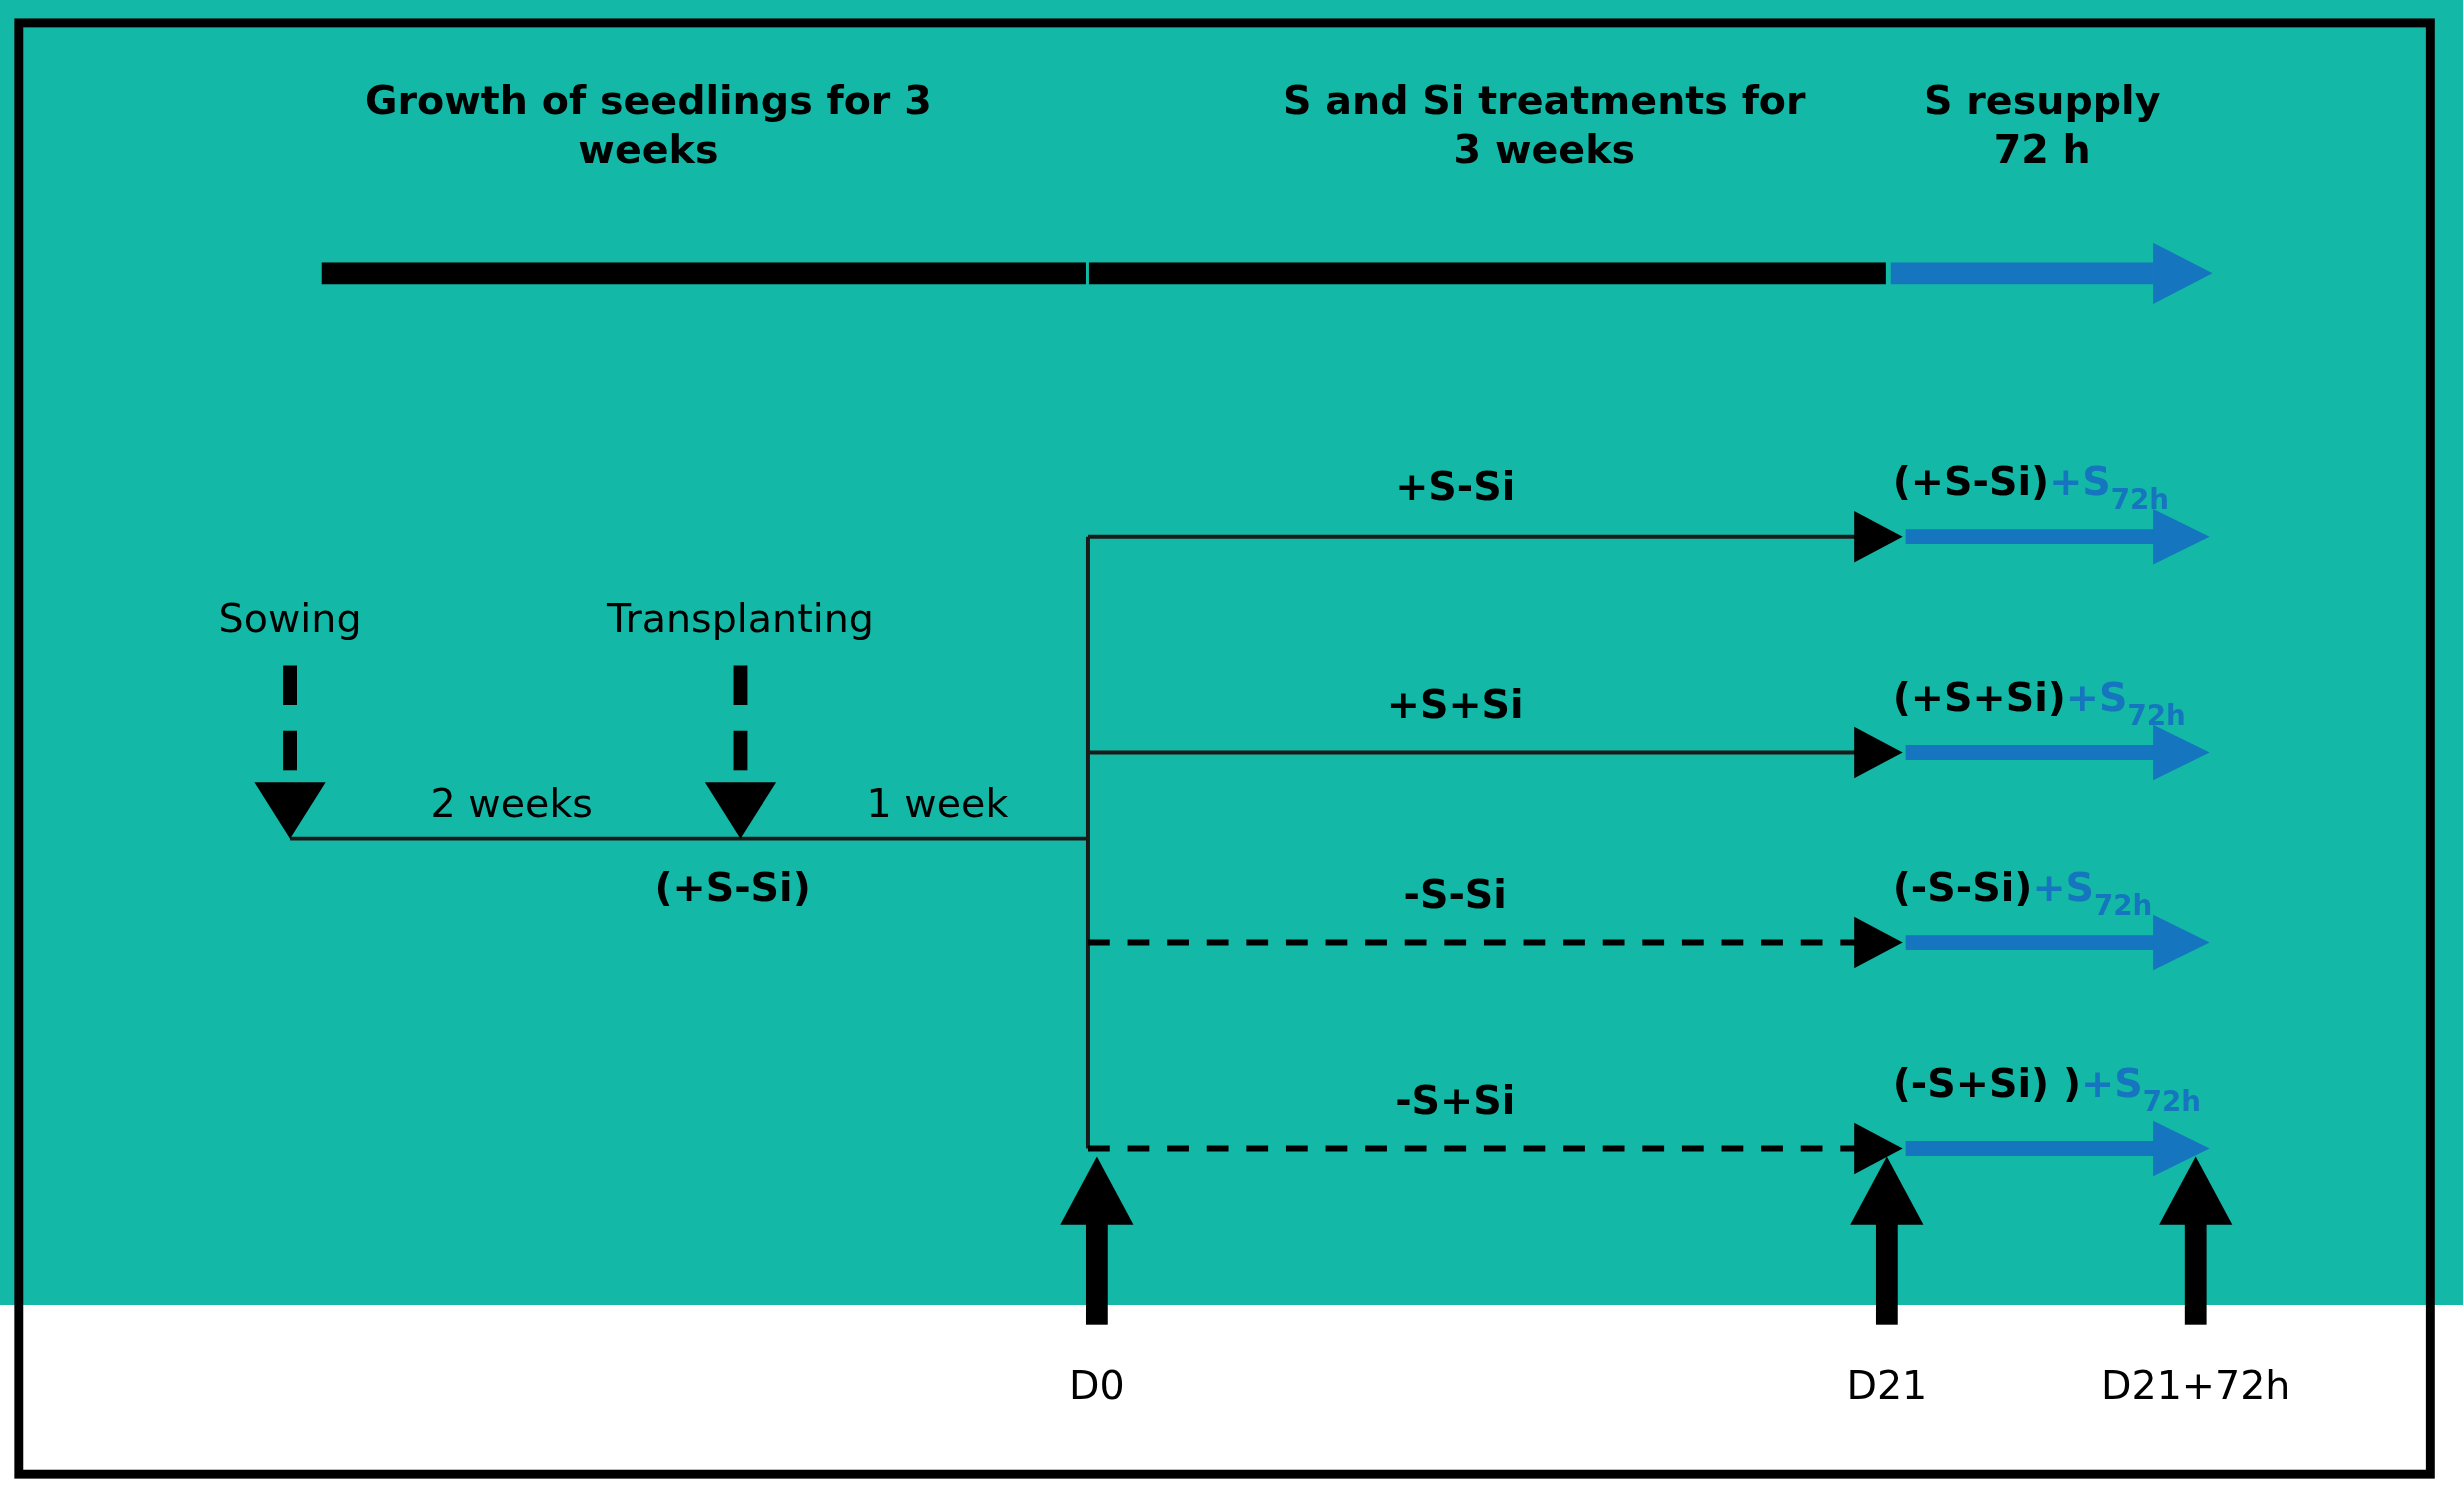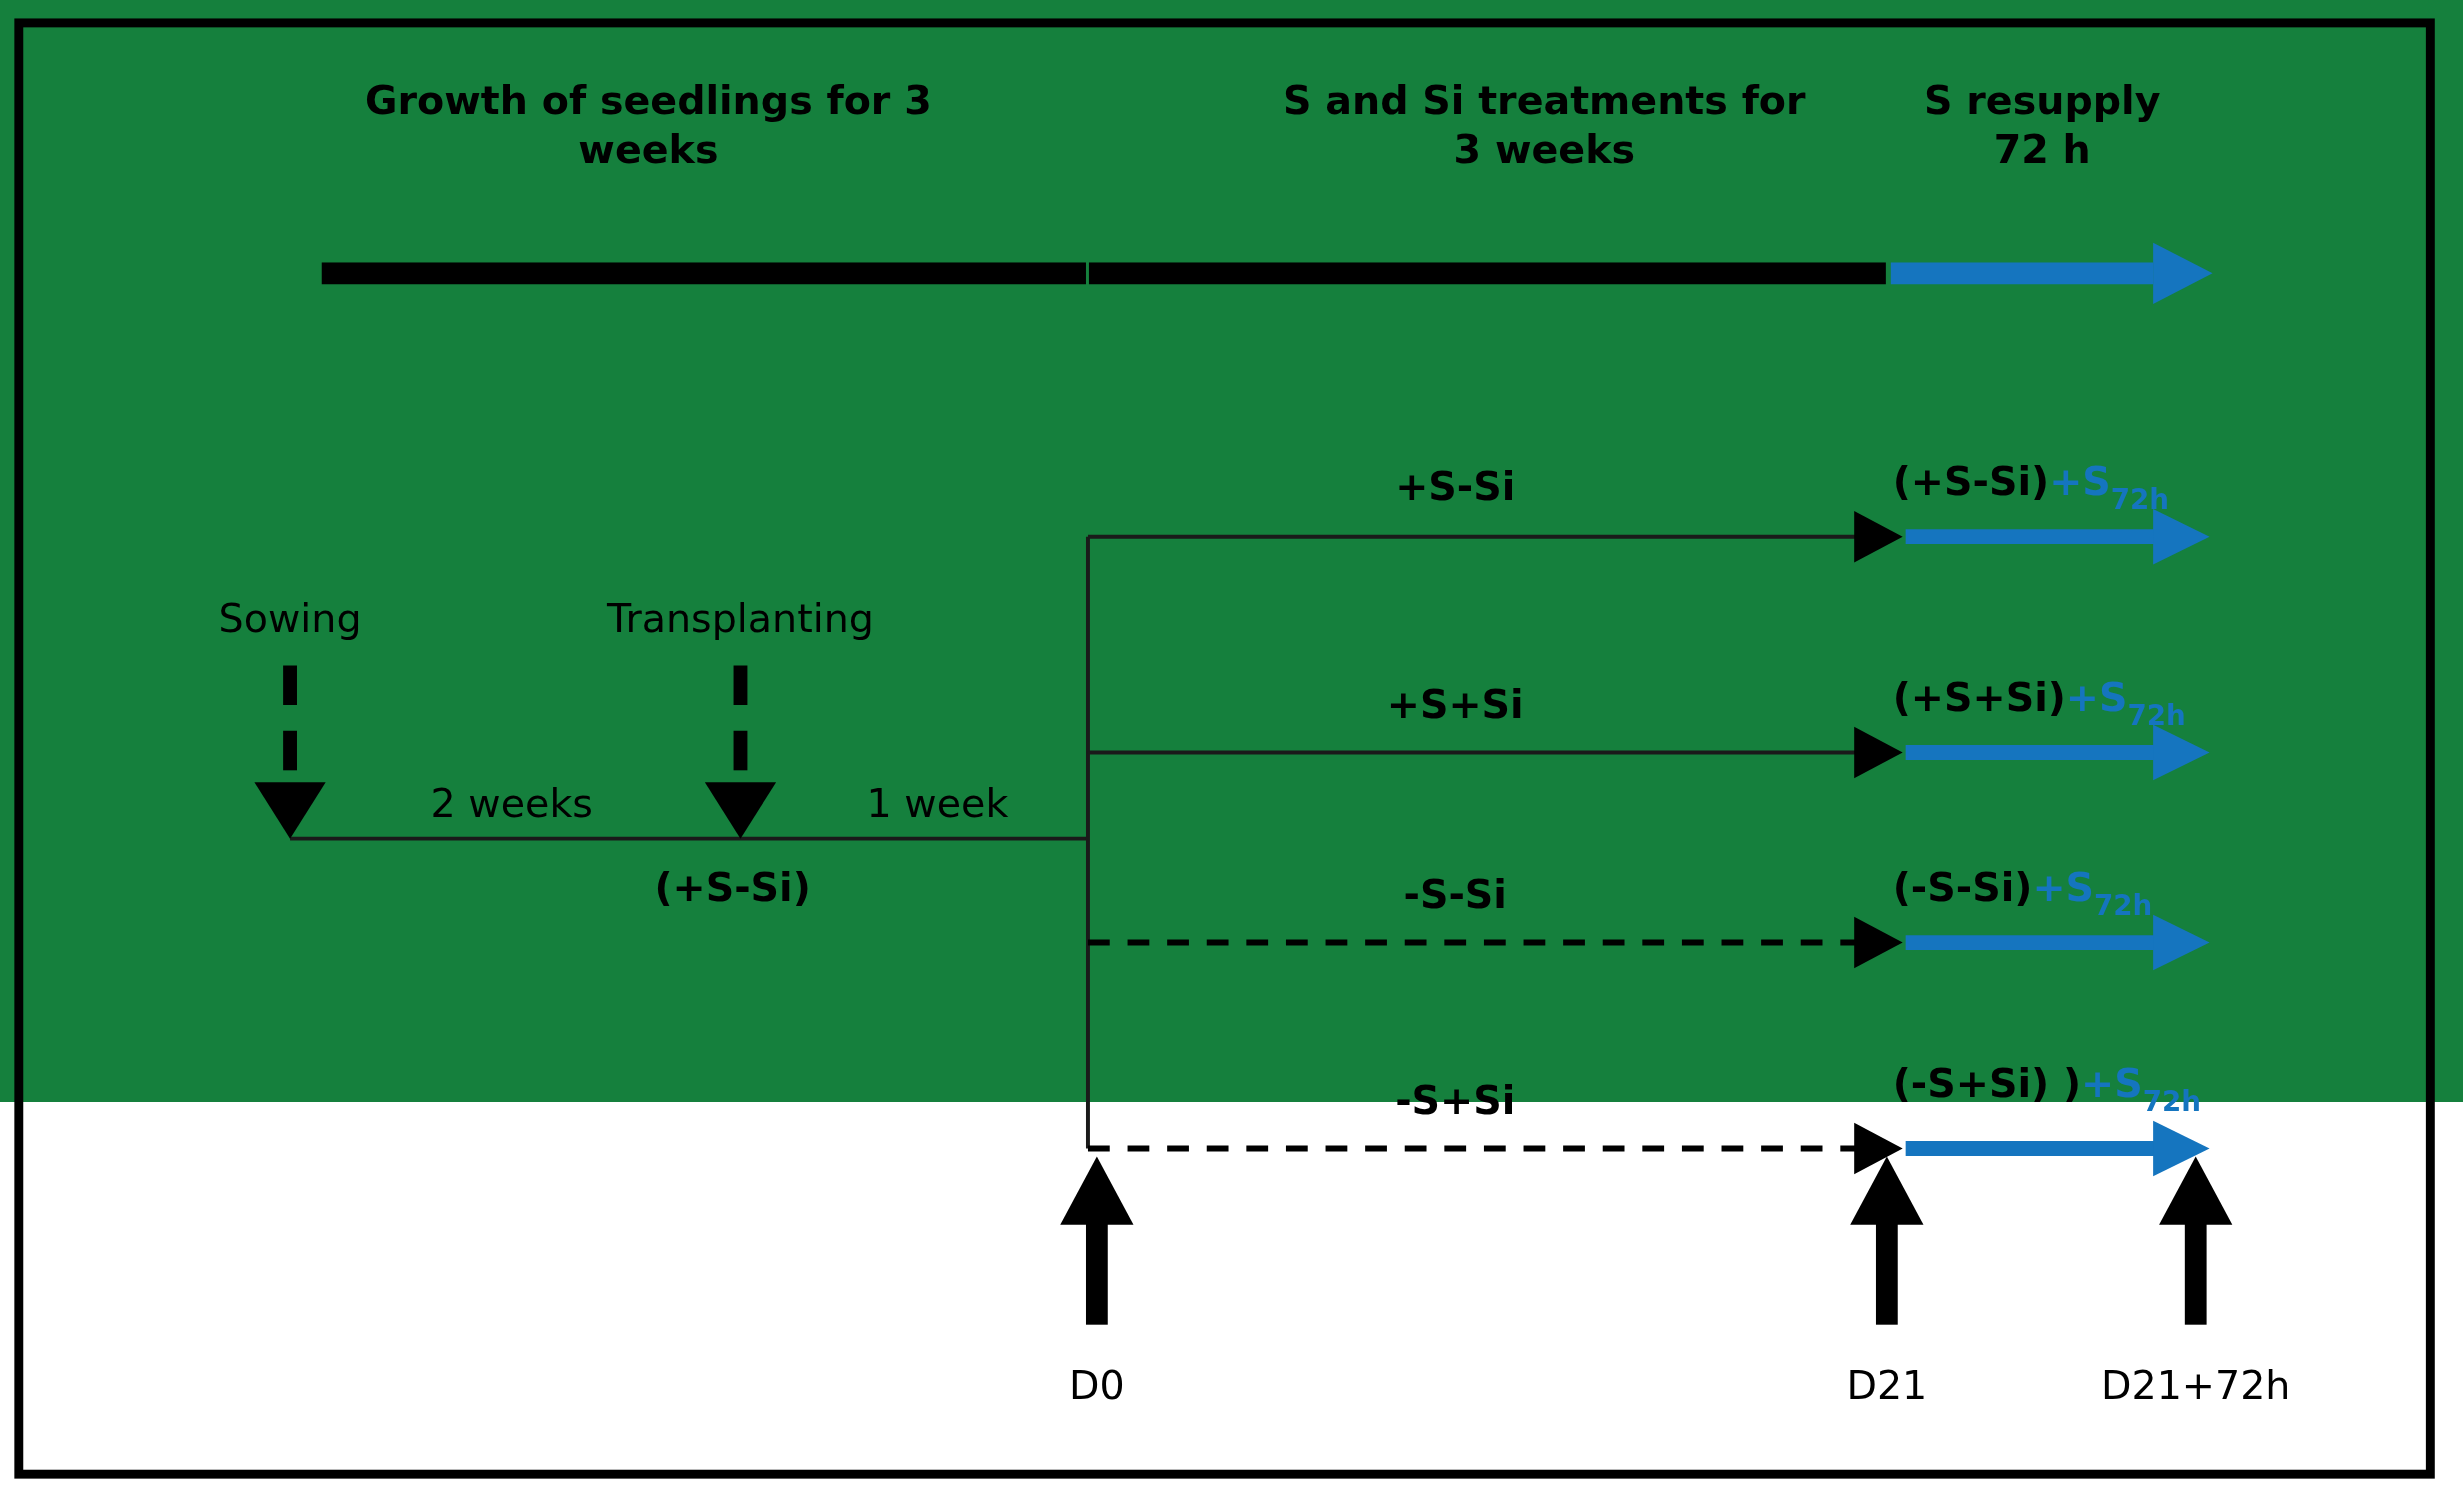--- a/index.html
+++ b/index.html
@@ -10,22 +10,22 @@
   }
   body {
     width: 2463px;
     height: 1505px;
     font-family: "DejaVu Sans", "Liberation Sans", sans-serif;
     overflow: hidden;
   }
   #figure-root {
     position: relative;
     width: 2463px;
-    height: 1102px;
-    background: #15803d;
+    height: 1305px;
+    background: #14b8a6;
   }
   svg#diagram {
     position: absolute;
     left: 0;
     top: 0;
     width: 2463px;
     height: 1505px;
     display: block;
   }
   .frame-rect {

